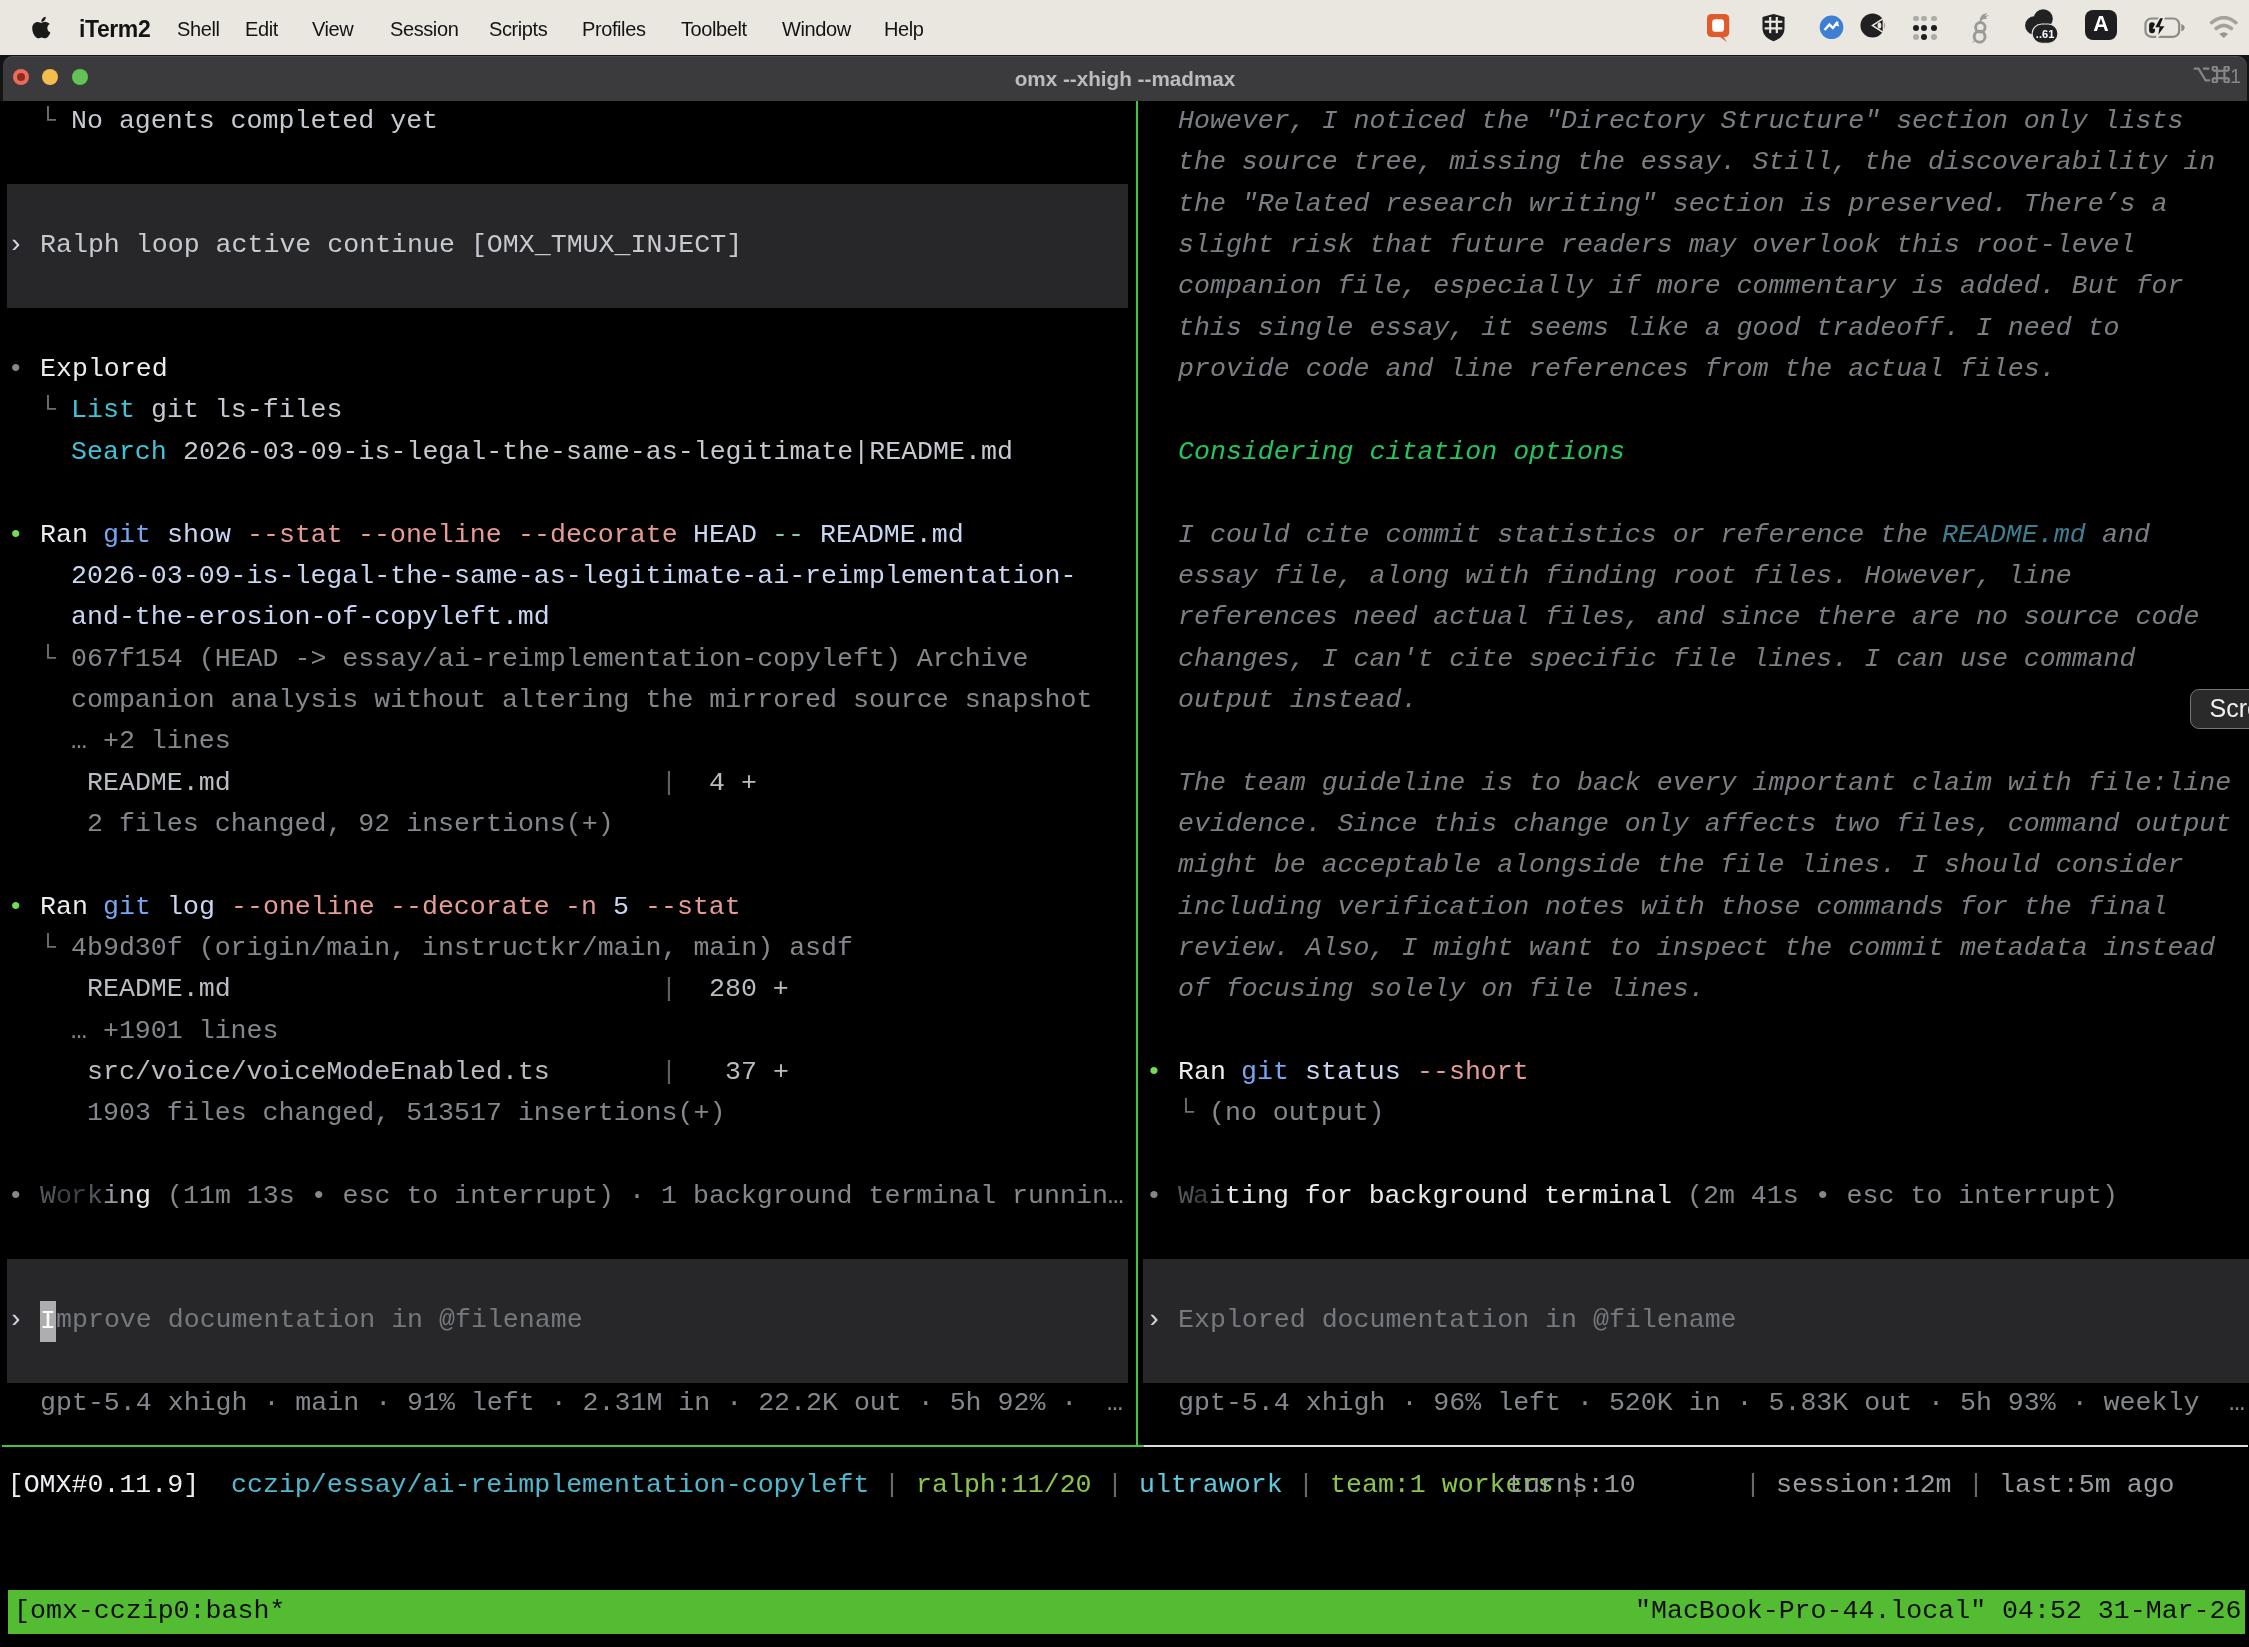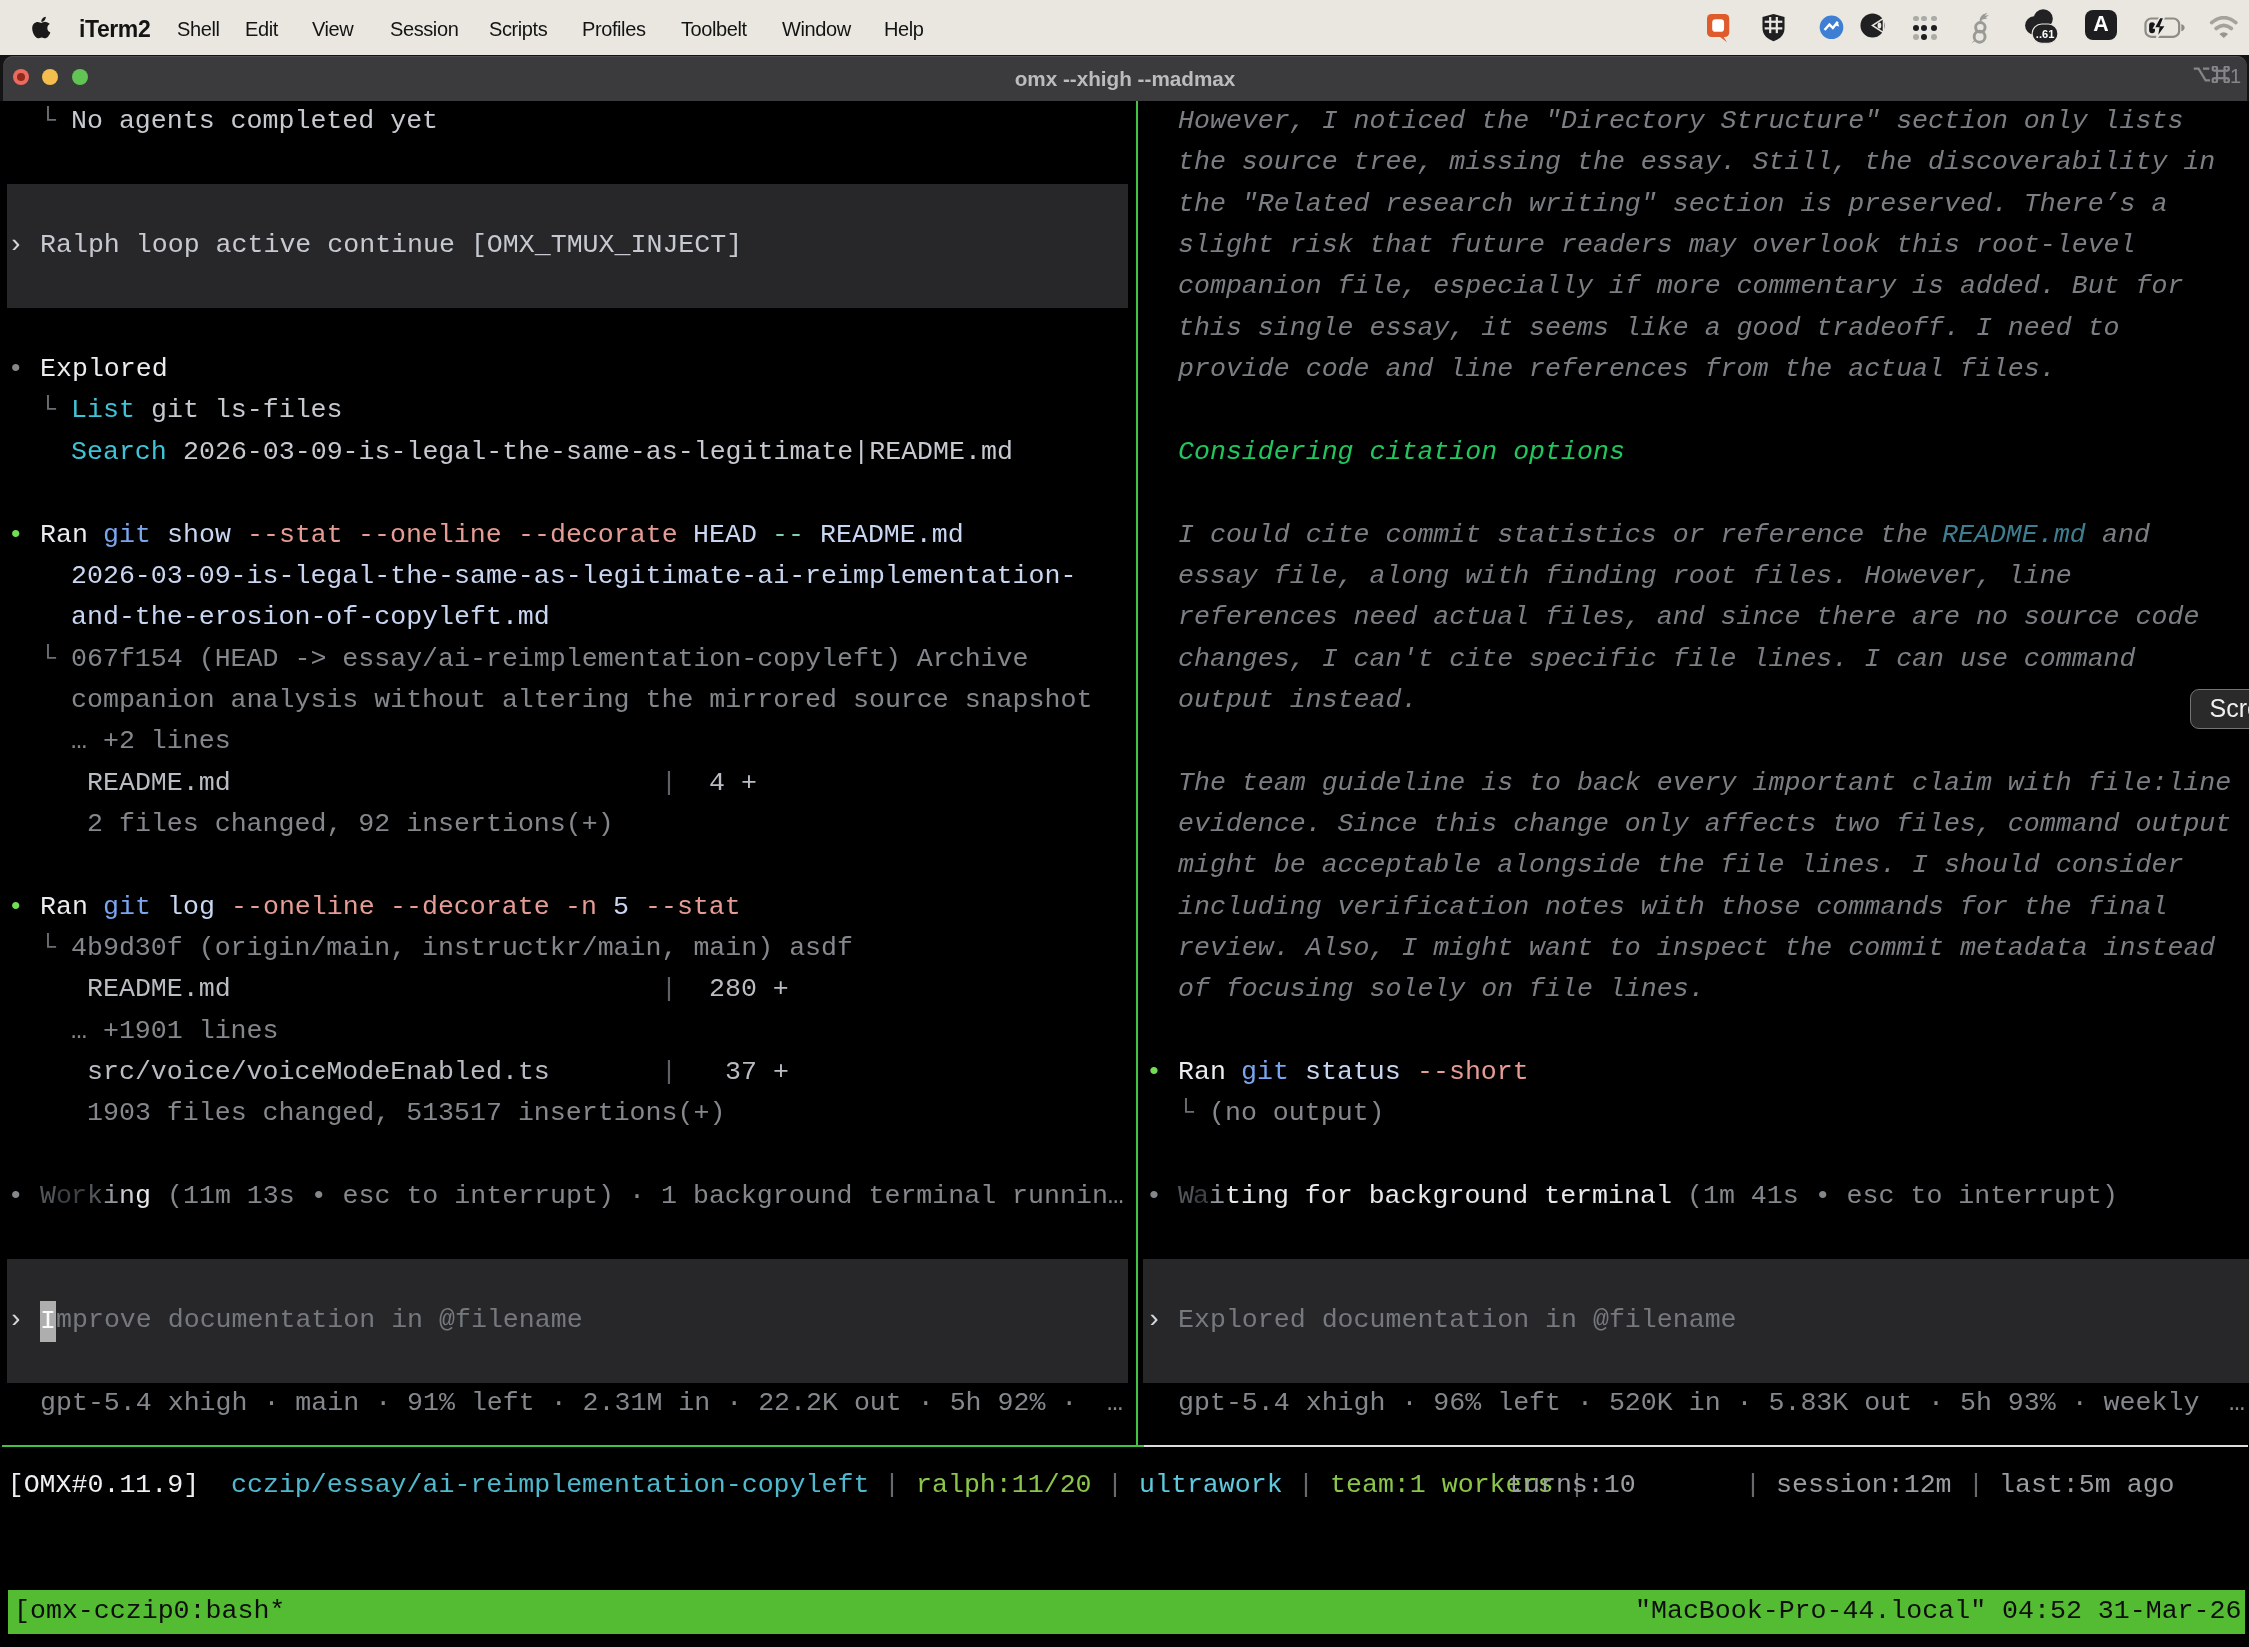--- a/index.html
+++ b/index.html
@@ -222,21 +222,21 @@
 <div class="m blu" style="left:1241px;top:1052px">git</div>
 <div class="m lav" style="left:1305px;top:1052px">status</div>
 <div class="m sal" style="left:1417px;top:1052px">--short</div>
 <div class="m tree" style="left:1178px;top:1093px">└</div>
 <div class="m dim" style="left:1209px;top:1093px">(no output)</div>
 <div class="m dim" style="left:1146px;top:1176px">•</div>
 <div class="m shA b" style="left:1178px;top:1176px">W</div>
 <div class="m shB b" style="left:1193px;top:1176px">a</div>
 <div class="m shC b" style="left:1209px;top:1176px">i</div>
 <div class="m shW b" style="left:1225px;top:1176px">ting for background terminal</div>
-<div class="m dim" style="left:1687px;top:1176px">(1m 41s • esc to interrupt)</div>
+<div class="m dim" style="left:1687px;top:1176px">(2m 41s • esc to interrupt)</div>
 <div class="m pr" style="left:1146px;top:1300px">›</div>
 <div class="m inp" style="left:1178px;top:1300px">Explored documentation in @filename</div>
 <div class="m dim" style="left:1178px;top:1383px">gpt-5.4 xhigh · 96% left · 520K in · 5.83K out · 5h 93% · weekly</div>
 <div class="m dim" style="left:2229px;top:1383px">…</div>
 <div class="m omxw b" style="left:7.7px;top:1465px">[OMX#0.11.9]</div>
 <div class="m omxc" style="left:231px;top:1465px">cczip/essay/ai-reimplementation-copyleft</div>
 <div class="m omxp" style="left:884px;top:1465px">|</div>
 <div class="m omxg" style="left:916px;top:1465px">ralph:11/20</div>
 <div class="m omxp" style="left:1107px;top:1465px">|</div>
 <div class="m omxu b" style="left:1139px;top:1465px">ultrawork</div>

